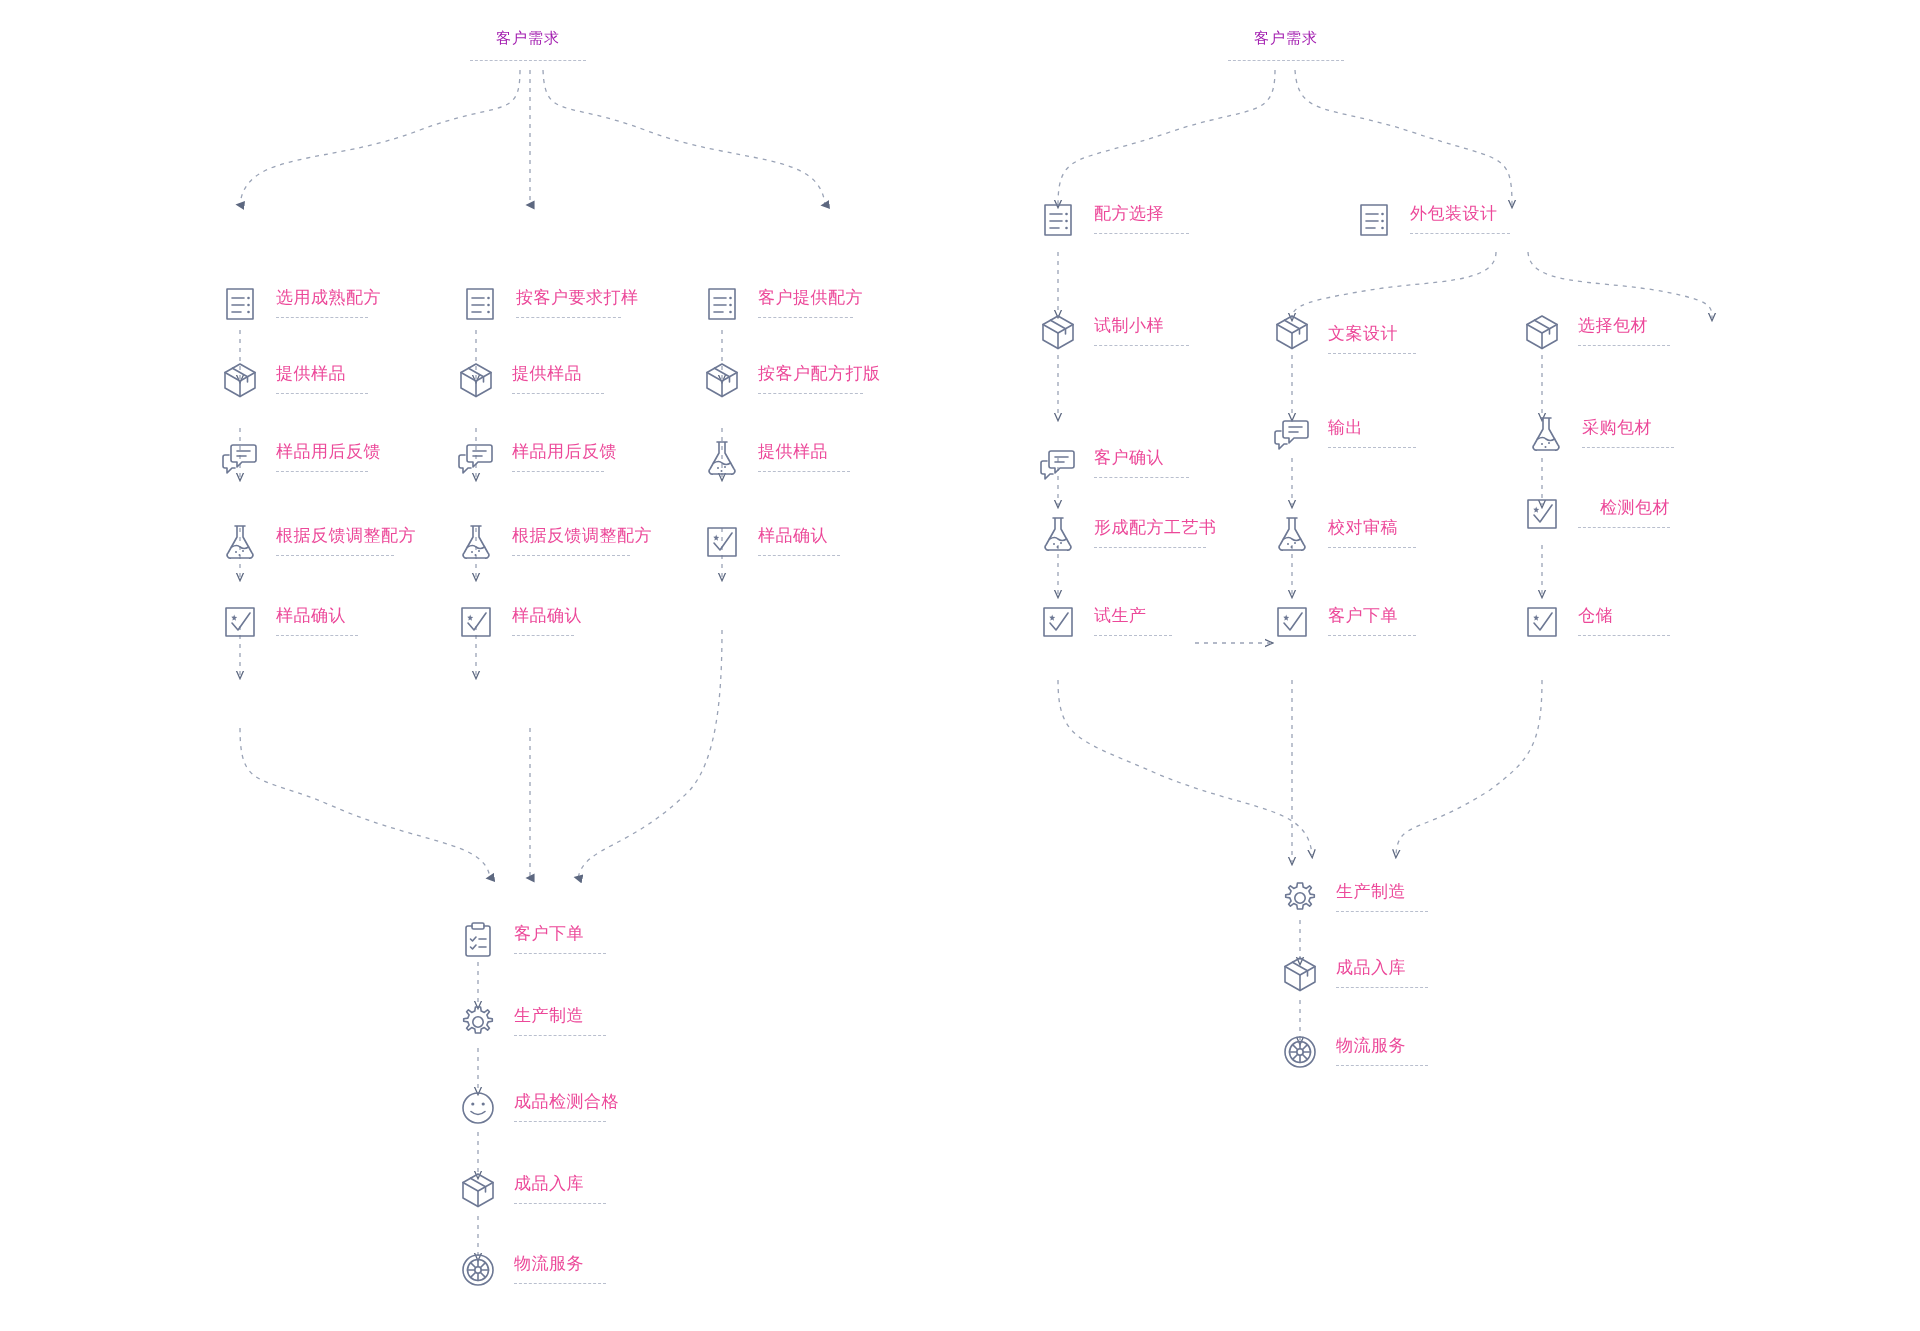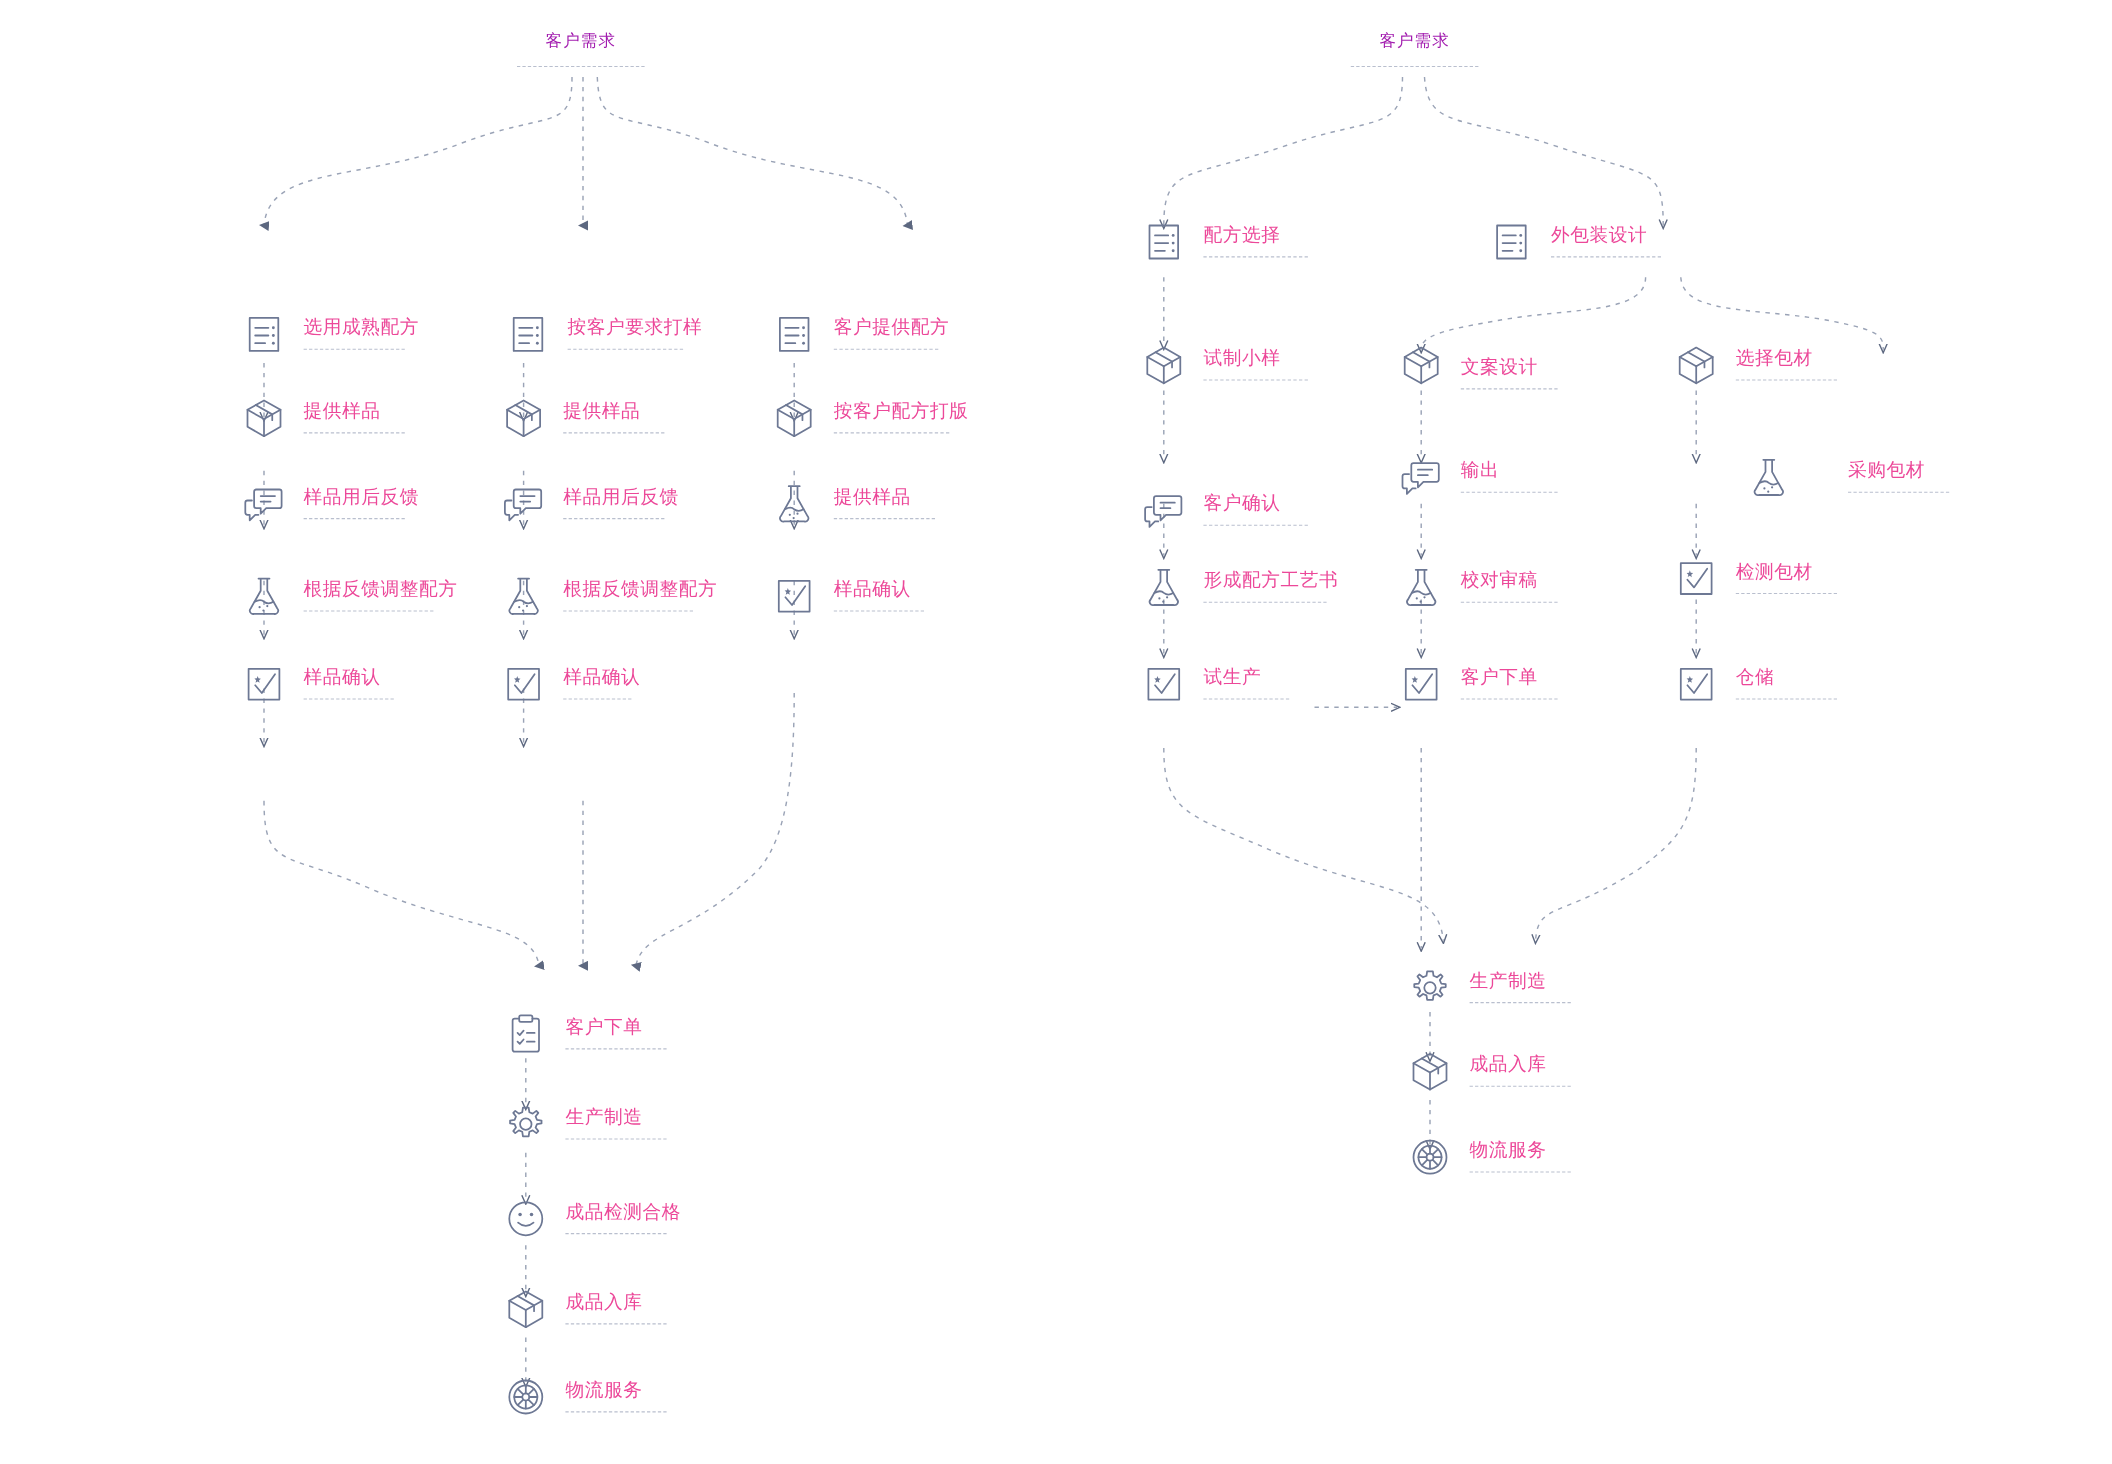--- a/index.html
+++ b/index.html
@@ -478,34 +478,34 @@
             <path d="M22 6 L37 14.5 L37 30 L22 38.5 L7 30 L7 14.5 Z" stroke="#6d7894" stroke-width="1.6" fill="none" stroke-linecap="round" stroke-linejoin="round"></path>
      <path d="M7 14.5 L22 23 L37 14.5" stroke="#6d7894" stroke-width="1.6" fill="none" stroke-linecap="round" stroke-linejoin="round"></path>
             <path d="M22 23 L22 38.5" stroke="#6d7894" stroke-width="1.6" fill="none" stroke-linecap="round" stroke-linejoin="round"></path>
      <path d="M14.5 10.2 L29.5 18.7 L29.5 24" stroke="#6d7894" stroke-width="1.6" fill="none" stroke-linecap="round" stroke-linejoin="round"></path>
           </svg></span>
         <div class="txtwrap">
           <div class="label">选择包材</div>
           <div class="rule" style="width: 92px;"></div>
         </div>
       </div>
-      <div class="node" style="left: 1586px; top: 412px; gap: 36px;">
+      <div class="node" style="left: 1524px; top: 412px;">
         <span class="ico"><svg viewBox="0 0 44 44">
      <path d="M17 6 H27 M19 6 V17 L10 33 A3 3 0 0 0 13 38 H31 A3 3 0 0 0 34 33 L25 17 V6" stroke="#6d7894" stroke-width="1.6" fill="none" stroke-linecap="round" stroke-linejoin="round"></path>
      <path d="M13.5 27 Q19 24 22 27 Q26 30 30.5 27" stroke="#6d7894" stroke-width="1.6" fill="none" stroke-linecap="round" stroke-linejoin="round"></path>
      <circle cx="18" cy="32" r="1" fill="#6d7894"></circle>
             <circle cx="25" cy="31" r="1" fill="#6d7894"></circle>
      <circle cx="21.5" cy="35" r="1" fill="#6d7894"></circle>
           </svg></span>
         <div class="txtwrap">
           <div class="label">采购包材</div>
           <div class="rule" style="width: 92px;"></div>
         </div>
       </div>
-      <div class="node" style="left: 1520px; top: 504px;">
+      <div class="node" style="left: 1520px; top: 492px; text-align: right;">
         <span class="ico"><svg viewBox="0 0 44 44">
             <rect x="8" y="8" width="28" height="28" stroke="#6d7894" stroke-width="1.6" fill="none" stroke-linecap="round" stroke-linejoin="round"></rect>
      <path d="M14 23 L20 30 L32 13" stroke="#6d7894" stroke-width="1.6" fill="none" stroke-linecap="round" stroke-linejoin="round"></path>
      <path d="M16.2 14.5 l.8 2.2 2.2.3 -1.7 1.5 .5 2.2 -1.8-1.2 -1.9 1.1 .6-2.2 -1.6-1.6 2.2-.2z" fill="#6d7894" stroke="none"></path>
           </svg></span>
         <div class="txtwrap">
           <div class="label">检测包材</div>
           <div class="rule" style="width: 92px;"></div>
         </div>
       </div>

